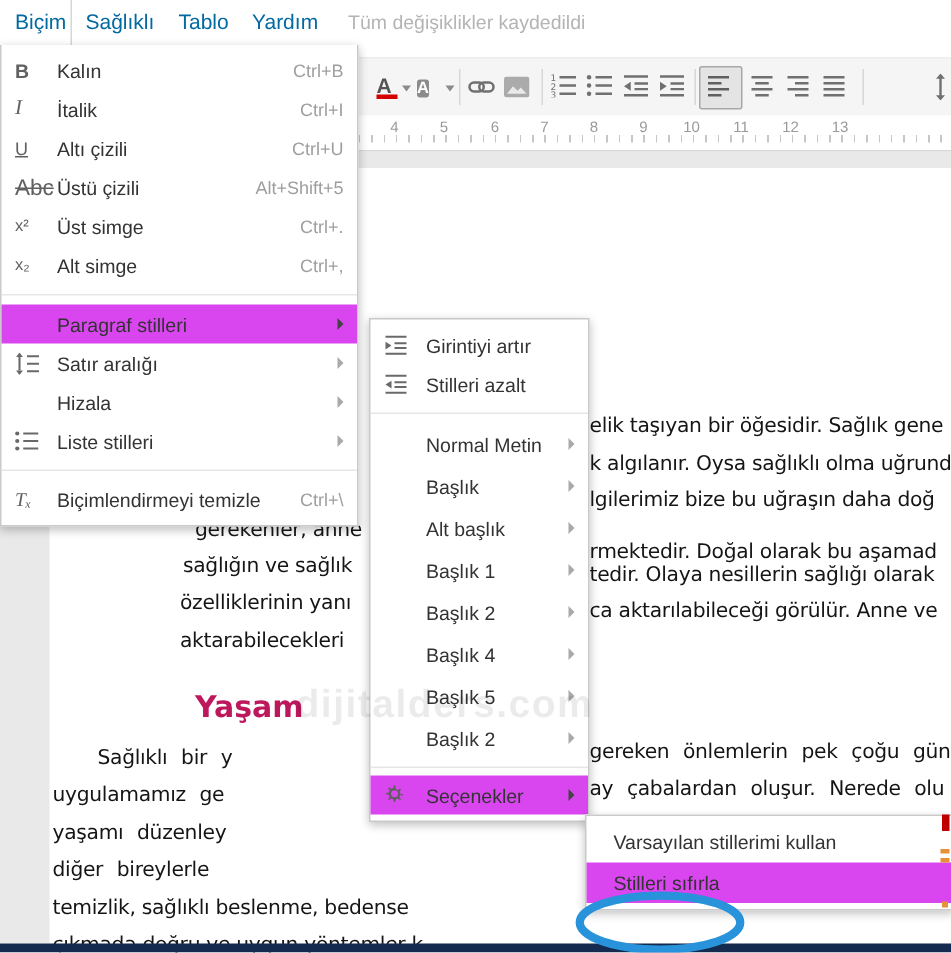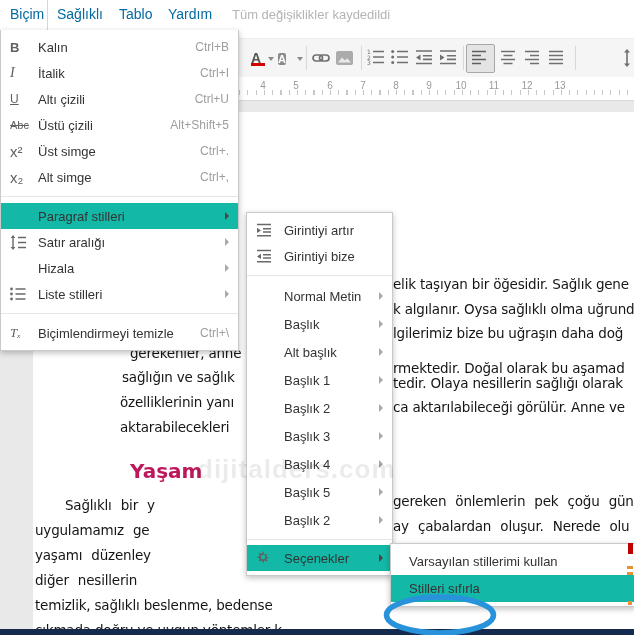--- a/index.html
+++ b/index.html
@@ -47,33 +47,33 @@
 
   
   .menu-panel{position:absolute;background:#fff;border:1px solid #c9c9c9;
               box-shadow:0 2px 6px rgba(0,0,0,.25);padding:4px 0;box-sizing:border-box}
   #fmt-menu{left:0;top:30px;width:239px;border-top:none;z-index:10}
   #sub-menu{left:246px;top:212px;width:147px;z-index:11}
   #opt-menu{left:390px;top:543px;width:246px;z-index:12}
   .mrow{display:flex;align-items:center;height:26px;padding:0 9px;font-size:13px;color:#333}
   .srow{height:28px}
   .orow{height:27px;padding:0 18px}
-  .hl{background:#14b8a6}
+  .hl{background:#d946ef}
   .msep{height:1px;background:#e6e6e6;margin:6px 0}
   .mic{width:28px;flex:none;color:#616161;font-size:12px;display:flex;align-items:center}
   .mlbl{flex:1;white-space:nowrap}
   .msc{color:#9e9e9e;font-size:12px;margin-left:8px}
   .marrow{width:0;height:0;border-left:4px solid #a9a9a9;border-top:4px solid transparent;
           border-bottom:4px solid transparent;margin-left:8px}
   .marrow.dark{border-left-color:#444}
   .ic-b{font-weight:bold;font-size:13px}
   .ic-i{font-family:"Liberation Serif",serif;font-style:italic;font-size:14px}
   .ic-u{font-size:12px;text-decoration:underline}
-  .ic-strike{font-size:11px;text-decoration:line-through}
-  .ic-sup,.ic-sub{font-size:15px}
+  .ic-strike{font-size:15px;text-decoration:line-through}
+  .ic-sup,.ic-sub{font-size:11px}
   .ic-tx{font-family:"Liberation Serif",serif;font-style:italic;font-size:13px}
 
   
   .navy-bar{position:absolute;left:0;top:629px;width:634px;height:6px;background:#142a4e;z-index:30}
   .circle-annot{position:absolute;left:383px;top:594px;z-index:60}
   .edge-bit{position:absolute;z-index:35}
 </style>
 </head>
 <body>
 
@@ -89,21 +89,21 @@
 <div class="frag" style="left:393px;top:301px">k algılanır. Oysa sağlıklı olma uğrund</div>
 <div class="frag" style="left:393px;top:325px">lgilerimiz bize bu uğraşın daha doğ</div>
 <div class="frag" style="left:393px;top:360px">rmektedir. Doğal olarak bu aşamad</div>
 <div class="frag" style="left:393px;top:375px">tedir. Olaya nesillerin sağlığı olarak</div>
 <div class="frag" style="left:393px;top:399px">ca aktarılabileceği görülür. Anne ve</div>
 <div class="frag wide" style="left:393px;top:493px">gereken önlemlerin pek çoğu gün</div>
 <div class="frag wide" style="left:393px;top:518px">ay çabalardan oluşur. Nerede olu</div>
 <div class="frag wide" style="left:65px;top:497px">Sağlıklı bir y</div>
 <div class="frag wide" style="left:35px;top:522px">uygulamamız ge</div>
 <div class="frag wide" style="left:35px;top:547px">yaşamı düzenley</div>
-<div class="frag wide" style="left:35px;top:572px">diğer nesillerin</div>
+<div class="frag wide" style="left:35px;top:572px">diğer bireylerle</div>
 <div class="frag" style="left:35px;top:597px">temizlik, sağlıklı beslenme, bedense</div>
 <div class="frag" style="left:35px;top:622px">çıkmada doğru ve uygun yöntemler k</div>
 <div class="doc-heading">Yaşam</div>
 
 <div class="menubar">
   <div class="mb-tab"></div>
   <span class="mb-item" style="left:10px;z-index:13">Biçim</span>
   <span class="mb-item" style="left:57px">Sağlıklı</span>
   <span class="mb-item" style="left:119px">Tablo</span>
   <span class="mb-item" style="left:168px">Yardım</span>
@@ -327,21 +327,21 @@
   </div>
   <div class="mrow">
     <span class="mic">
       <svg width="16" height="14" viewBox="0 0 16 14">
           <g stroke="#696969" stroke-width="1.4">
             <path d="M1 1.5h14M7 5.8h8M7 9h8M1 12.8h14"></path>
           </g>
           <path d="M5 4.8L1 7.4l4 2.6z" fill="#696969"></path>
         </svg>
     </span>
-    <span class="mlbl">Girintiyi bize</span>
+    <span class="mlbl">Stilleri azalt</span>
   </div>
   <div class="msep"></div>
   <div class="mrow srow">
     <span class="mic"></span>
     <span class="mlbl">Normal Metin</span>
     <span class="marrow"></span>
   </div>
   <div class="mrow srow">
     <span class="mic"></span>
     <span class="mlbl">Başlık</span>
@@ -353,25 +353,20 @@
     <span class="marrow"></span>
   </div>
   <div class="mrow srow">
     <span class="mic"></span>
     <span class="mlbl">Başlık 1</span>
     <span class="marrow"></span>
   </div>
   <div class="mrow srow">
     <span class="mic"></span>
     <span class="mlbl">Başlık 2</span>
-    <span class="marrow"></span>
-  </div>
-  <div class="mrow srow">
-    <span class="mic"></span>
-    <span class="mlbl">Başlık 3</span>
     <span class="marrow"></span>
   </div>
   <div class="mrow srow">
     <span class="mic"></span>
     <span class="mlbl">Başlık 4</span>
     <span class="marrow"></span>
   </div>
   <div class="mrow srow">
     <span class="mic"></span>
     <span class="mlbl">Başlık 5</span>

